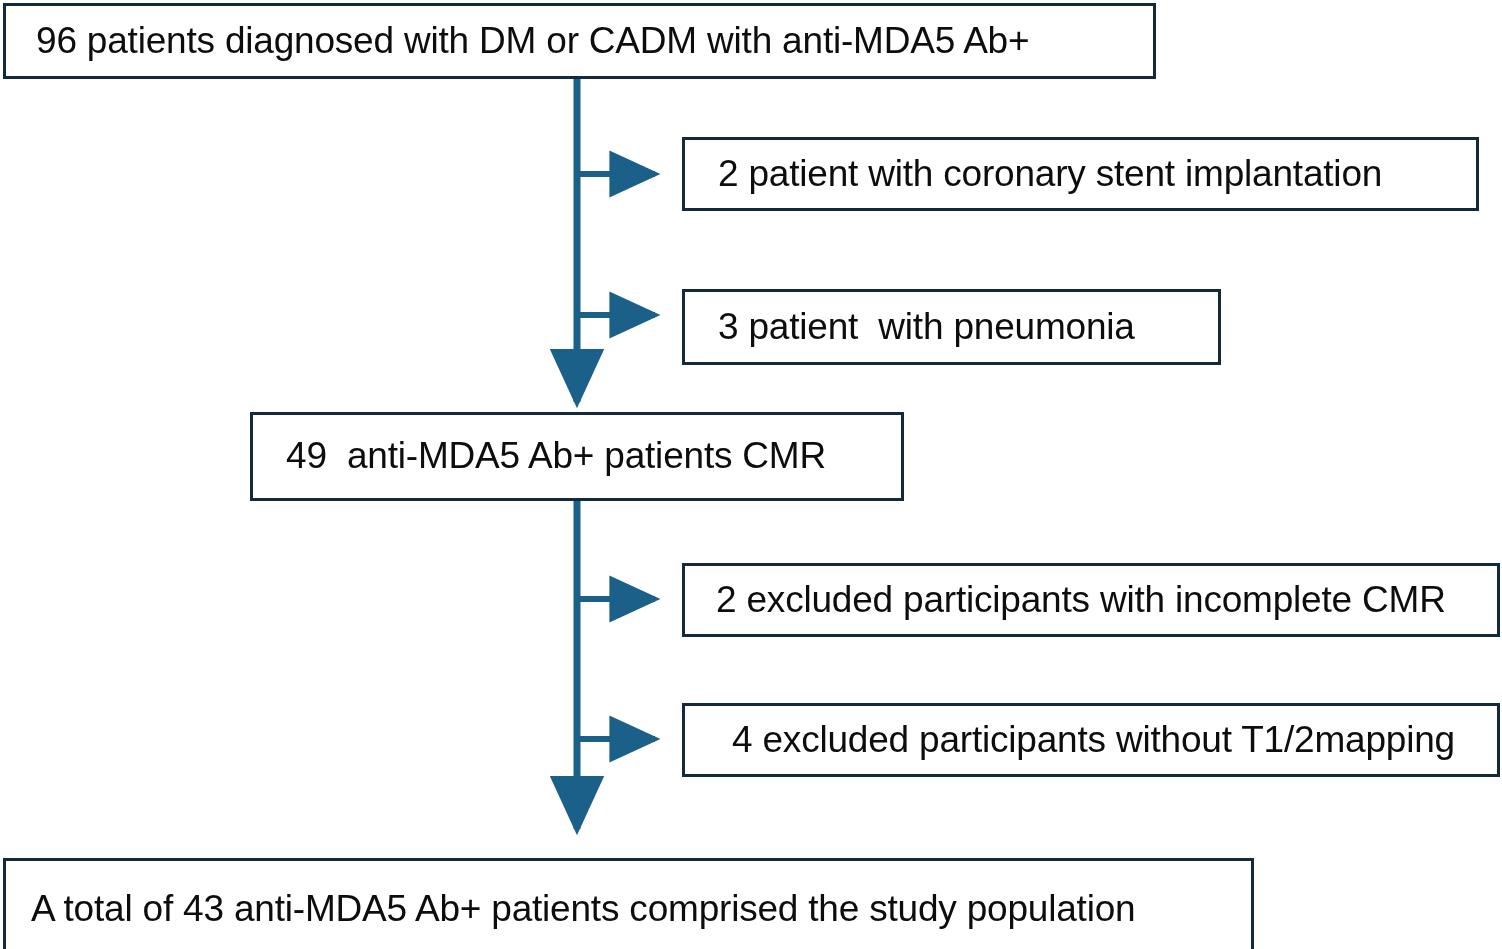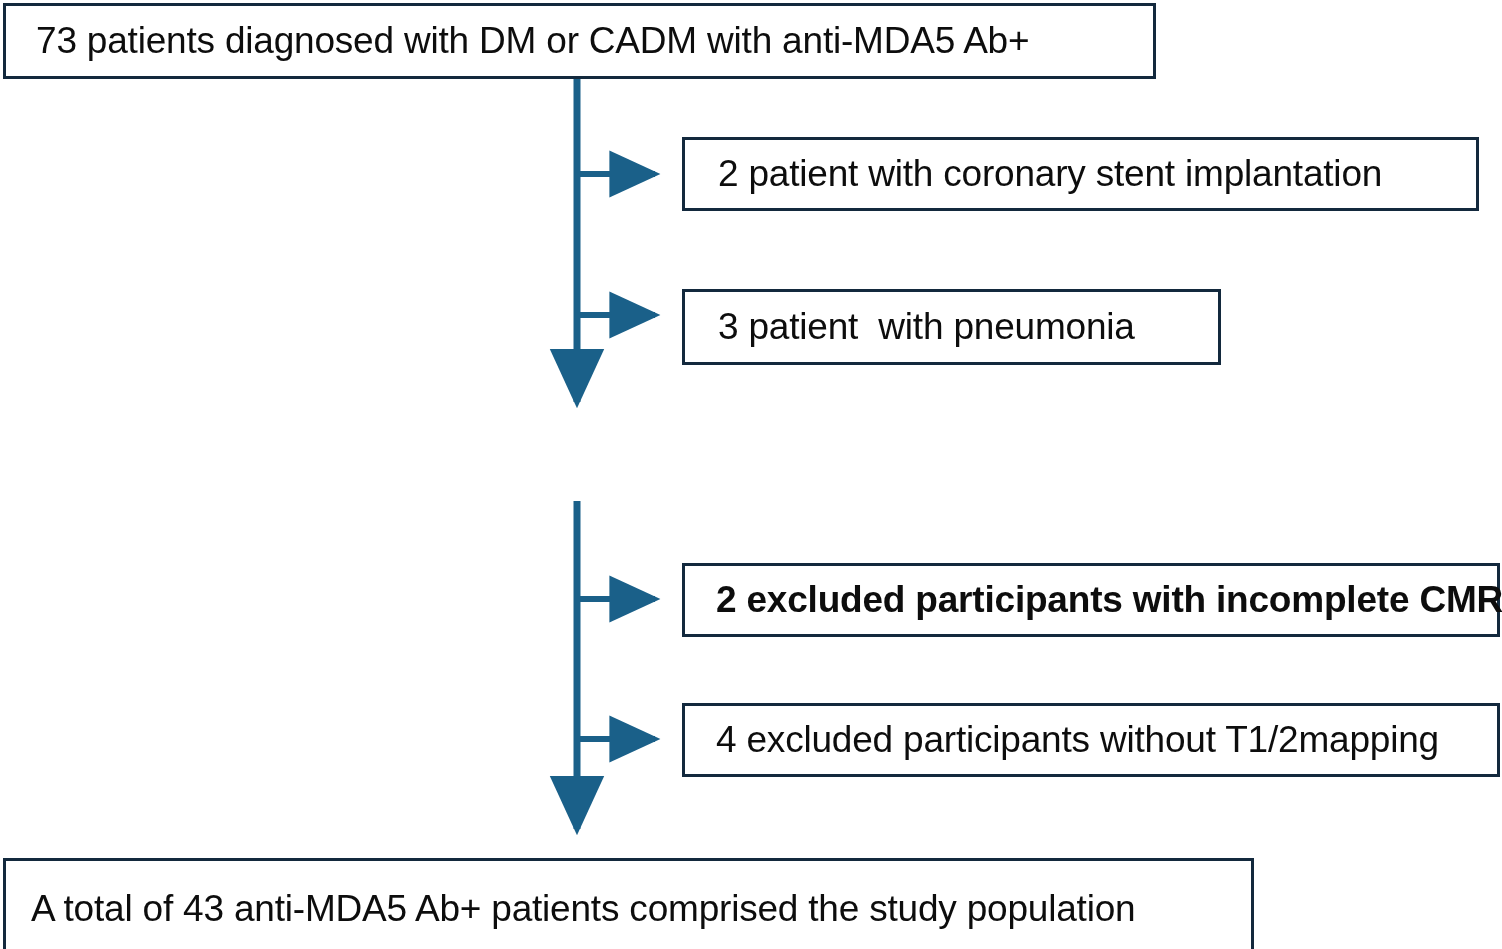--- a/index.html
+++ b/index.html
@@ -50,26 +50,26 @@
   #node-excl-pneumonia .node-label { padding-left: 33px; }
 
   #node-cmr {
     left: 250px; top: 412px;  width: 654px;  height: 89px;
   }
   #node-cmr .node-label { padding-left: 33px; }
 
   #node-excl-incomplete {
     left: 682px; top: 563px;  width: 818px;  height: 74px;
   }
-  #node-excl-incomplete .node-label { padding-left: 31px; font-weight: bold; }
+  #node-excl-incomplete .node-label { padding-left: 31px; }
 
   #node-excl-mapping {
     left: 682px; top: 703px;  width: 818px;  height: 74px;
   }
-  #node-excl-mapping .node-label { padding-left: 31px; }
+  #node-excl-mapping .node-label { padding-left: 31px; margin-left: 16px; }
 
   #node-final {
     left: 3px;   top: 838px;  width: 1251px; height: 102px; margin-top: 20px;
   }
   #node-final .node-label { padding-left: 25px; }
 
   
   #connectors {
     position: absolute;
     left: 0; top: 0;
@@ -110,31 +110,34 @@
     <g>
       <line x1="580" y1="599" x2="655" y2="599" stroke="#1a6089" stroke-width="6" marker-end="url(#arrowhead)"></line>
     </g>
 
     <g>
       <line x1="580" y1="739" x2="655" y2="739" stroke="#1a6089" stroke-width="6" marker-end="url(#arrowhead)"></line>
     </g>
   </svg>
 
   <div class="node" id="node-cohort">
-    <span class="node-label">73 patients diagnosed with DM or CADM with anti-MDA5 Ab+</span>
+    <span class="node-label">96 patients diagnosed with DM or CADM with anti-MDA5 Ab+</span>
   </div>
 
   <div class="node" id="node-excl-stent">
     <span class="node-label">2 patient with coronary stent implantation</span>
   </div>
 
   <div class="node" id="node-excl-pneumonia">
     <span class="node-label">3 patient  with pneumonia</span>
   </div>
 
+  <div class="node" id="node-cmr">
+    <span class="node-label">49  anti-MDA5 Ab+ patients CMR</span>
+  </div>
 
   <div class="node" id="node-excl-incomplete">
     <span class="node-label">2 excluded participants with incomplete CMR</span>
   </div>
 
   <div class="node" id="node-excl-mapping">
     <span class="node-label">4 excluded participants without T1/2mapping</span>
   </div>
 
   <div class="node" id="node-final">

